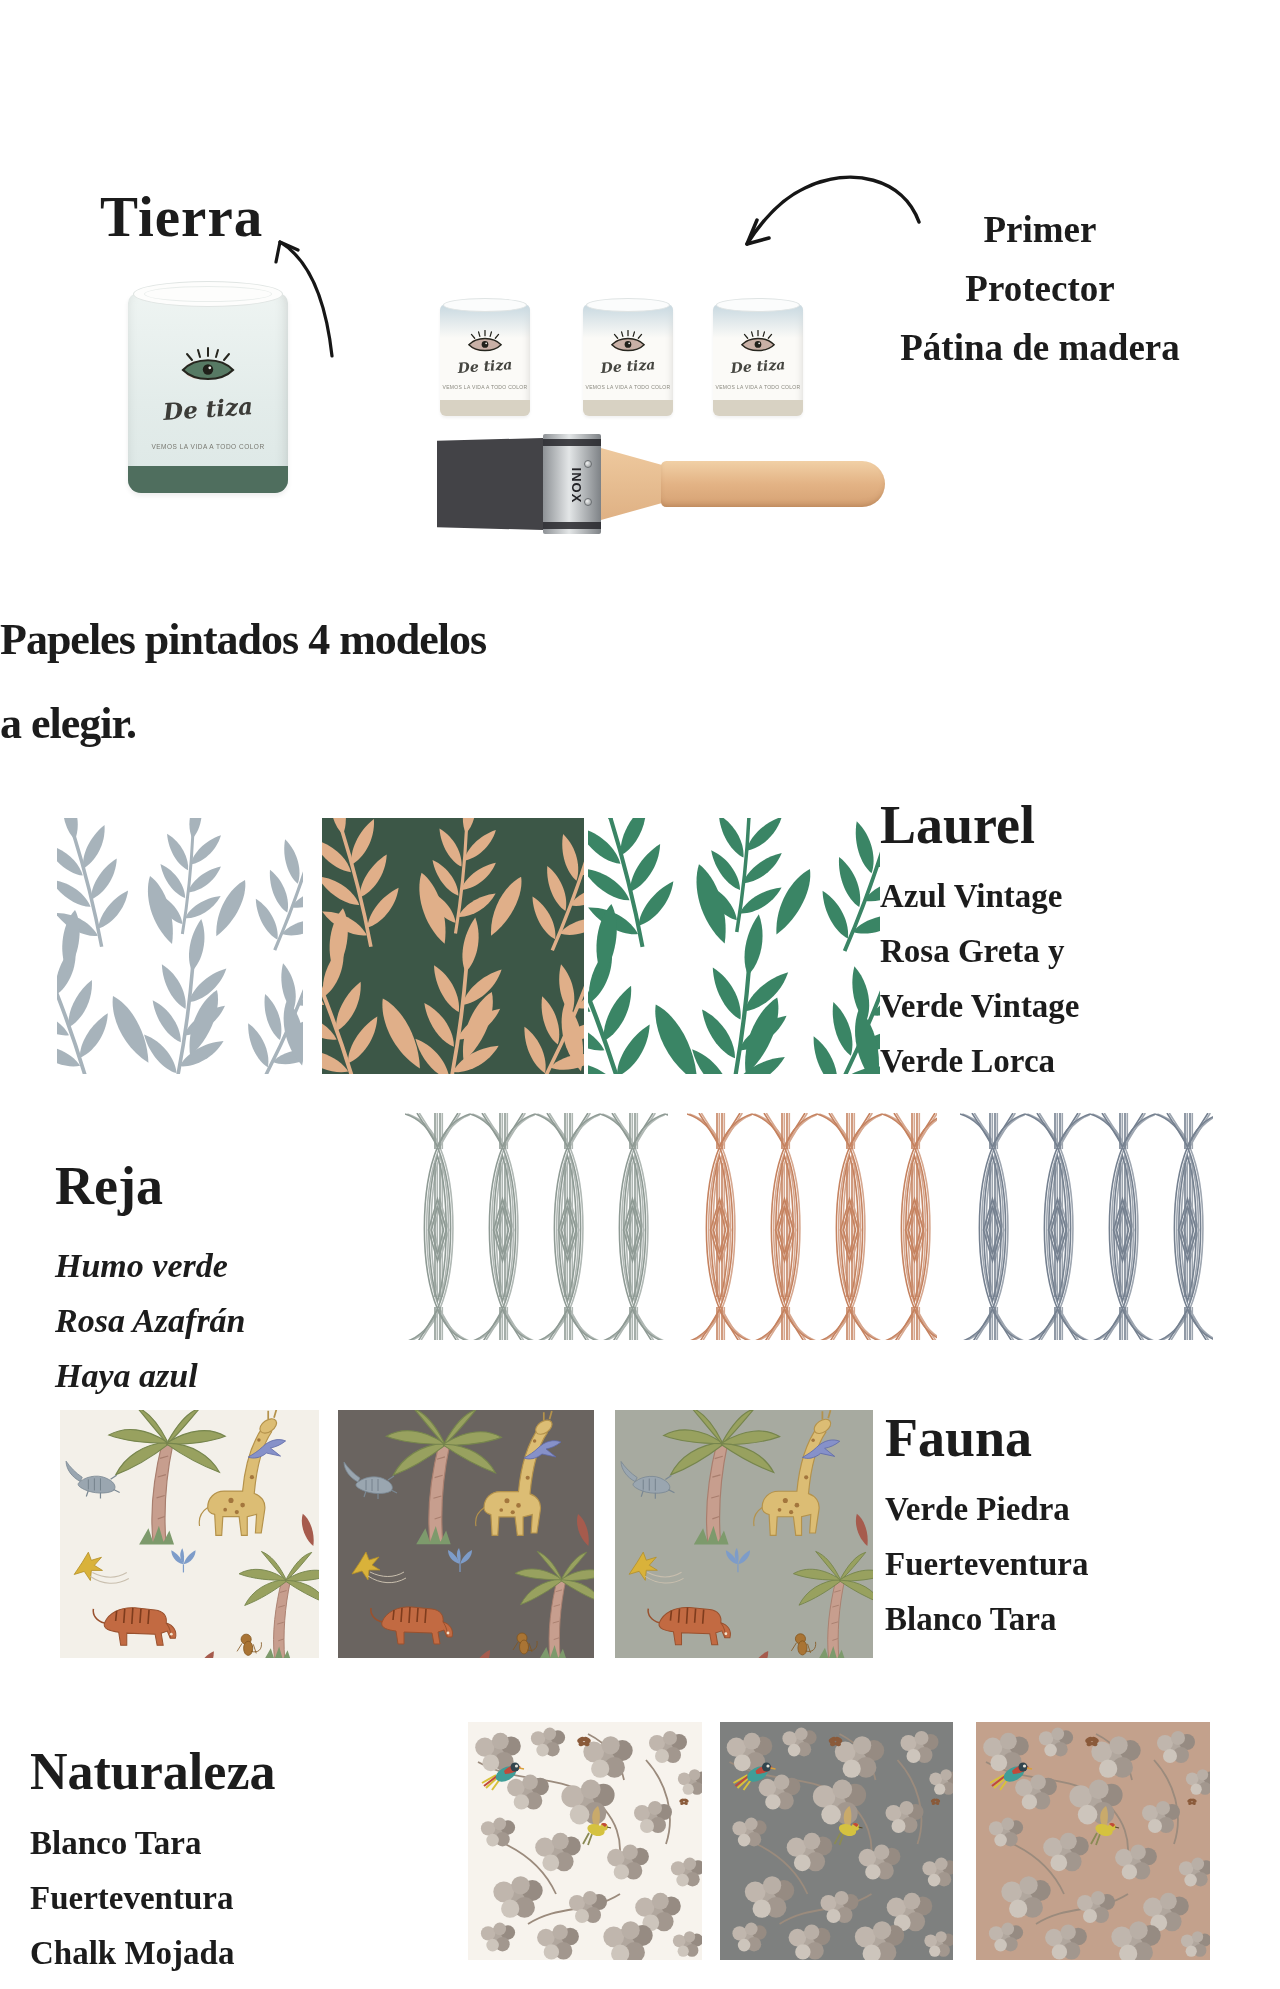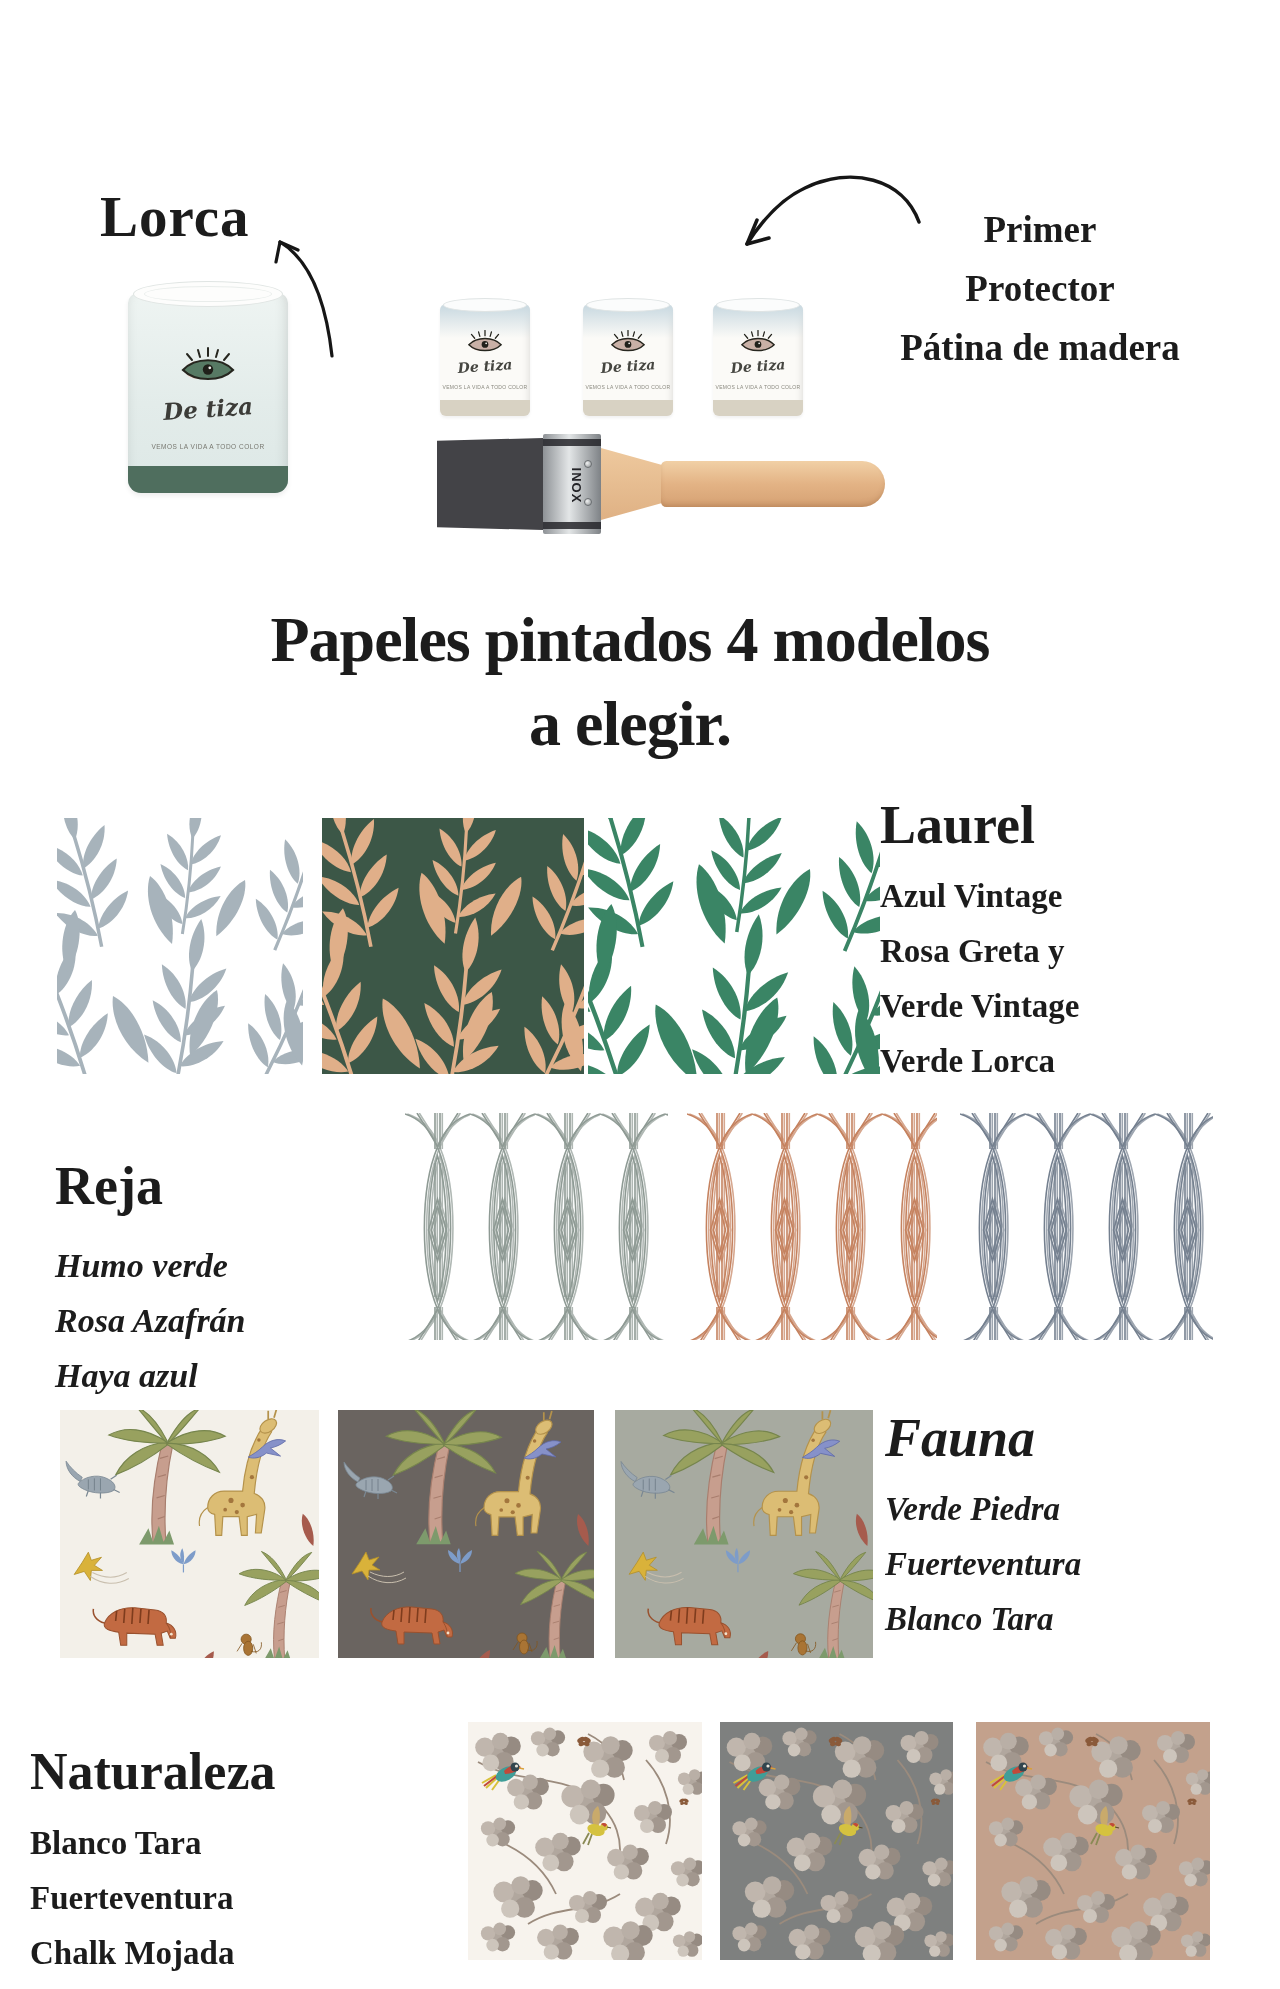--- a/index.html
+++ b/index.html
@@ -51,29 +51,29 @@
      font-family:"Liberation Sans",sans-serif;font-weight:700;font-size:13px;letter-spacing:1px;color:#232327;}
   #brush .rivet{position:absolute;width:6px;height:6px;border-radius:50%;right:9px;
      background:radial-gradient(circle at 35% 35%,#f2f3f3,#8b8f92);border:1px solid #6a6e71;}
   #brush .neck{position:absolute;left:164px;top:14px;width:62px;height:72px;
      background:linear-gradient(180deg,#eec99e,#dfb184);
      clip-path:polygon(0 0,100% 24%,100% 76%,0 100%);}
   #brush .shaft{position:absolute;left:224px;top:27px;width:224px;height:46px;border-radius:6px 26px 26px 6px;
      background:linear-gradient(180deg,#f1d0a6,#e3b385 50%,#d5a173);
      box-shadow:inset 0 -4px 6px -3px rgba(120,70,30,.35);}
   
-  #title{left:0;top:598px;width:1260px;text-align:center;font-size:64px;letter-spacing:-1px;line-height:84px;}
+  #title{left:0;top:598px;width:1260px;font-size:44px;letter-spacing:-1px;line-height:84px;}
   
   .tblock{position:absolute;text-align:left;}
   .sec-name{font-size:54px;line-height:60px;}
   .sec-lines{margin-top:14px;font-size:33px;line-height:55px;font-weight:700;color:#1c1c1c;}
   #tb-laurel{left:880px;top:795px;width:310px;}
   #tb-reja{left:55px;top:1108px;width:300px;margin-top:48px;}
   #tb-reja .sec-lines{margin-top:22px;font-size:34px;font-style:italic;}
-  #tb-fauna{left:885px;top:1408px;width:310px;font-style:italic;}
+  #tb-fauna{left:885px;top:1408px;width:310px;}
   #tb-nat{left:30px;top:1694px;width:340px;margin-top:48px;}
   #tb-nat .sec-name{font-size:52px;}
   .swatch{position:absolute;display:block;}
 </style>
 </head>
 <body>
 
 <div id="page">
 
   <svg width="0" height="0" style="position:absolute" aria-hidden="true">
@@ -287,21 +287,21 @@
           <path d="M-16 -7 L-21 -13"></path>
             <path d="M-8 -10 L-10 -17"></path>
             <path d="M0 -11 L0 -19"></path>
           <path d="M8 -10 L10 -17"></path>
             <path d="M16 -7 L21 -13"></path>
         </g>
       </g>
     </defs>
   </svg>
 
-  <div class="abs didone" id="chalk-label">Lorca</div>
+  <div class="abs didone" id="chalk-label">Tierra</div>
 
   <svg class="abs" style="left:268px;top:232px" width="80" height="130">
     <g stroke="#161616" stroke-width="3.2" fill="none" stroke-linecap="round">
       <path d="M64 124 C58 70 42 28 12 10"></path>
       <path d="M12 10 L8 30 M12 10 L30 18"></path>
     </g>
   </svg>
 
   <div class="abs" id="paint-can">
     <div class="lid"></div>

